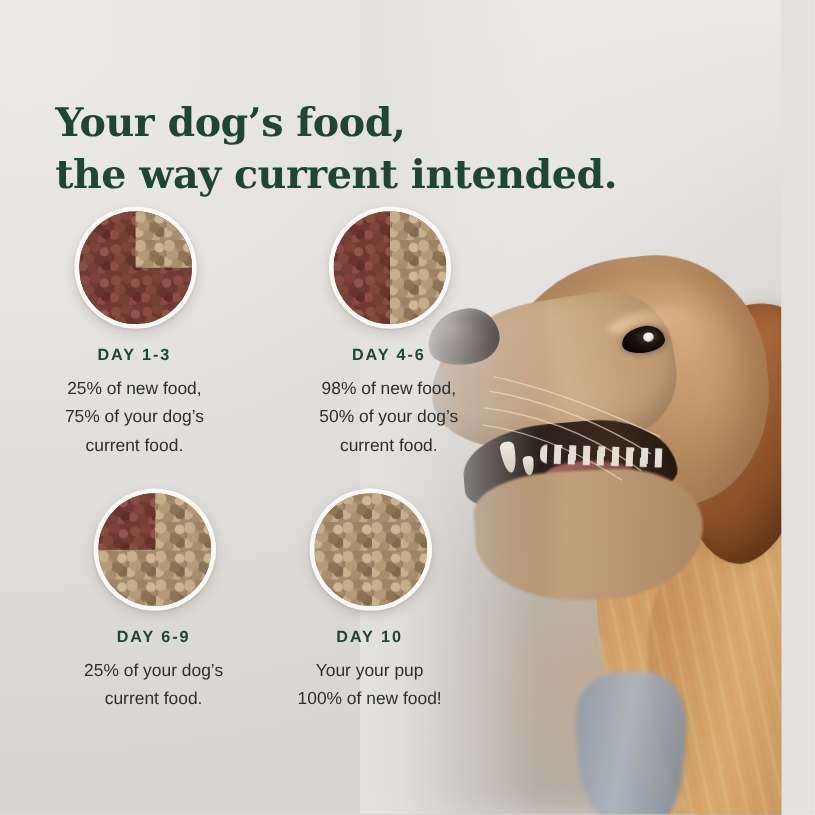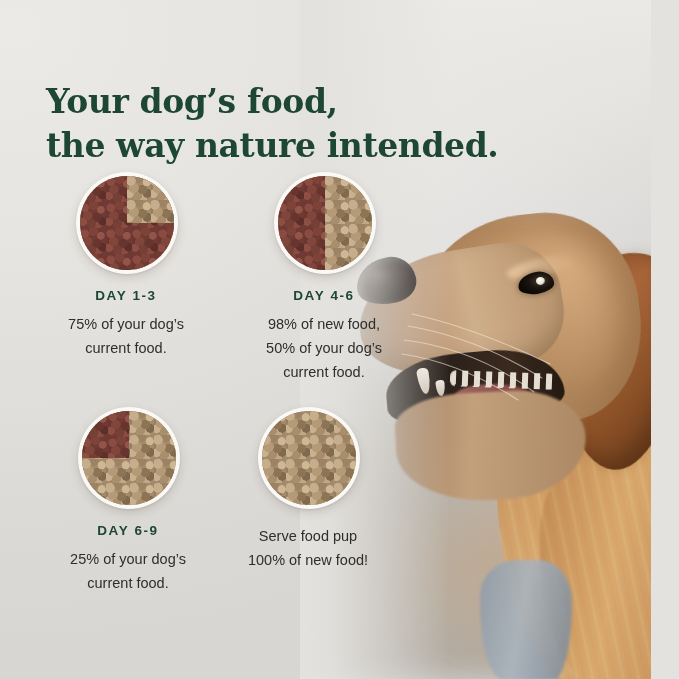--- a/index.html
+++ b/index.html
@@ -188,21 +188,21 @@
     font-size:33px;
     line-height:1.32;
     letter-spacing:-.4px;
     color:#1d4734;
   }
   .headline .l2{display:block;}
 
   
   .steps{position:absolute;left:0;top:168px;width:420px;}
   .step{position:absolute;width:200px;text-align:center;}
-  .step.s1{left:26px;top:0;}
+  .step.s1{left:12px;top:0;}
   .step.s2{left:224px;top:0;}
   .step.s3{left:28px;top:235px;}
   .step.s4{left:208px;top:235px;}
 
   .bowl-wrap{position:relative;width:200px;height:112px;}
   .bowl{
     position:absolute;left:50px;top:4px;width:102px;height:102px;
     border-radius:50%;
     background:#fbf9f5;
     box-shadow:0 4px 10px rgba(70,62,52,.17), 0 1px 2px rgba(70,62,52,.12);
@@ -307,36 +307,37 @@
         <path d="M2 54 C 44 60, 84 78, 118 100"></path>
       </g>
     </svg>
 
     <div class="glow-top"></div>
     <div class="fade-left"></div>
   </div>
 
   <h1 class="headline">
     <span class="l1">Your dog’s food,</span>
-    <span class="l2">the way nature intended.</span>
+    <span class="l2">the way current intended.</span>
   </h1>
 
   <div class="steps">
 
     <div class="step s1">
       <div class="bowl-wrap">
         <div class="bowl">
           <div class="inner">
             <div class="kib red full"></div>
             <div class="kib tan q-tr"></div>
           </div>
         </div>
       </div>
       <div class="day">DAY 1-3</div>
       <div class="desc">
+        <span>25% of new food,</span>
         <span>75% of your dog’s</span>
         <span>current food.</span>
       </div>
     </div>
 
     <div class="step s2">
       <div class="bowl-wrap">
         <div class="bowl">
           <div class="inner">
             <div class="kib red half-l"></div>
@@ -369,20 +370,21 @@
     </div>
 
     <div class="step s4">
       <div class="bowl-wrap">
         <div class="bowl">
           <div class="inner">
             <div class="kib tan full"></div>
           </div>
         </div>
       </div>
+      <div class="day">DAY 10</div>
       <div class="desc">
-        <span>Serve food pup</span>
+        <span>Your your pup</span>
         <span>100% of new food!</span>
       </div>
     </div>
 
   </div>
 </div>
 
 </body></html>

